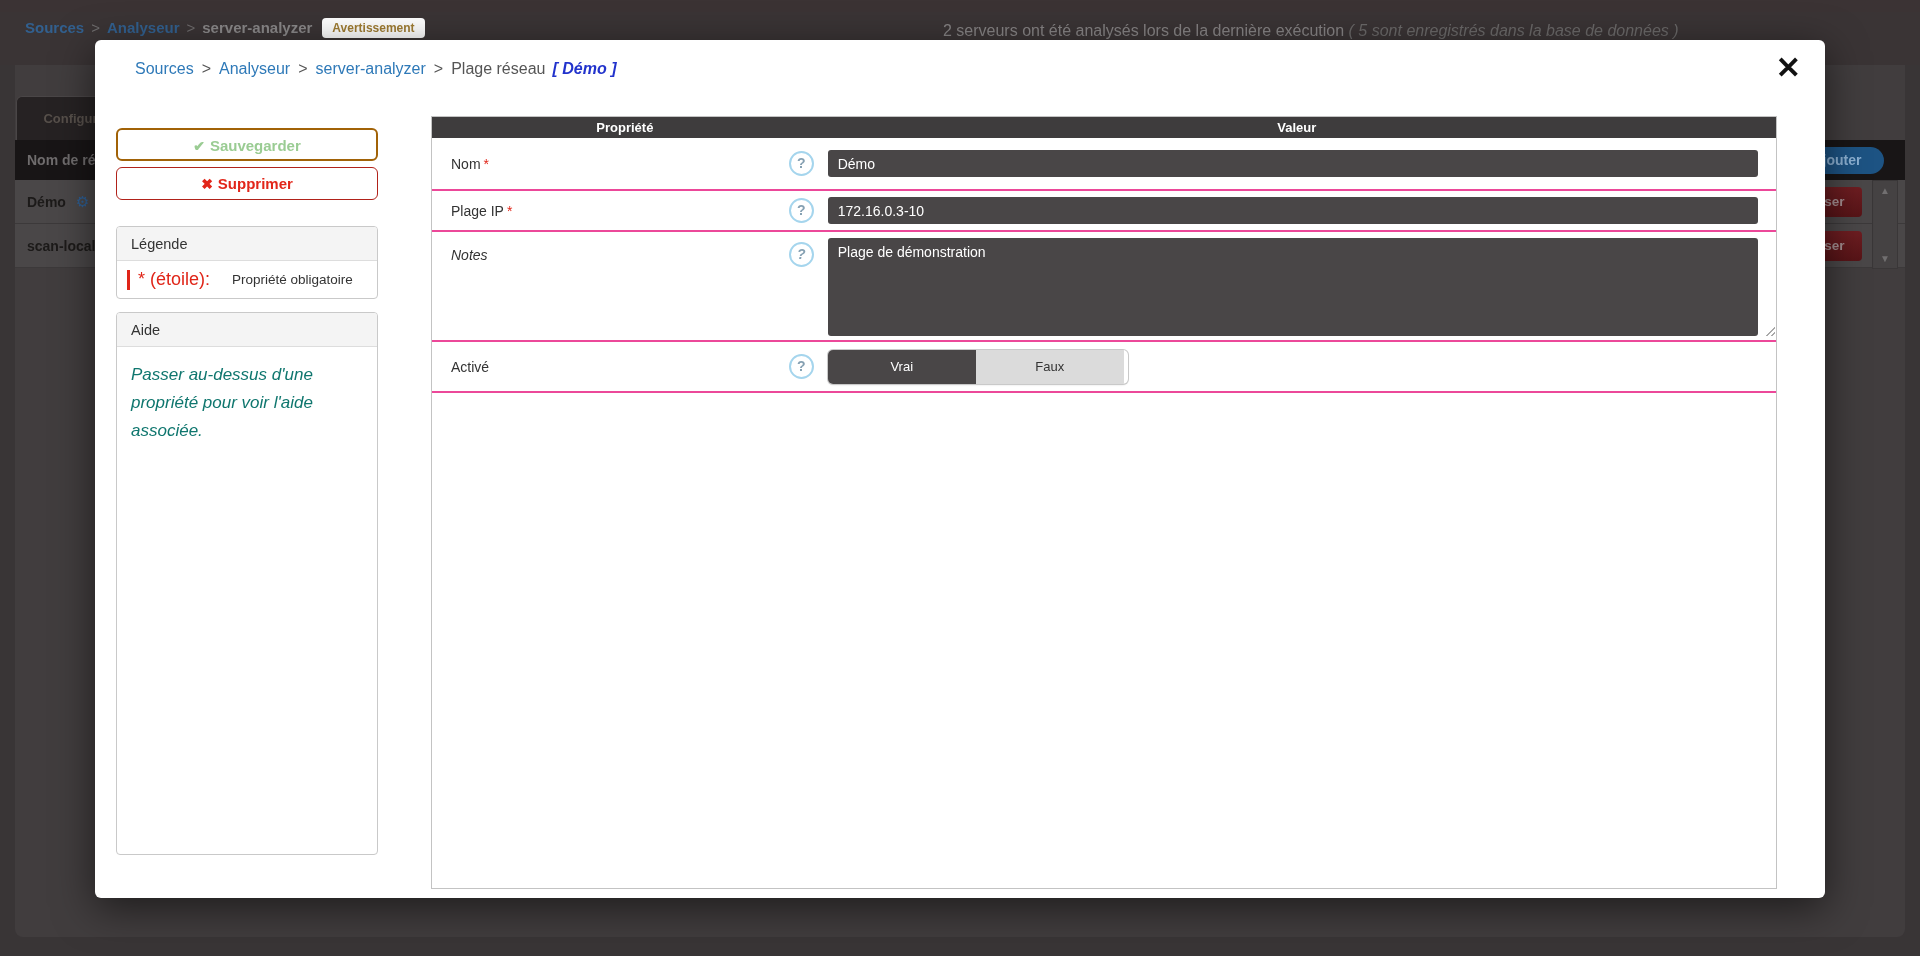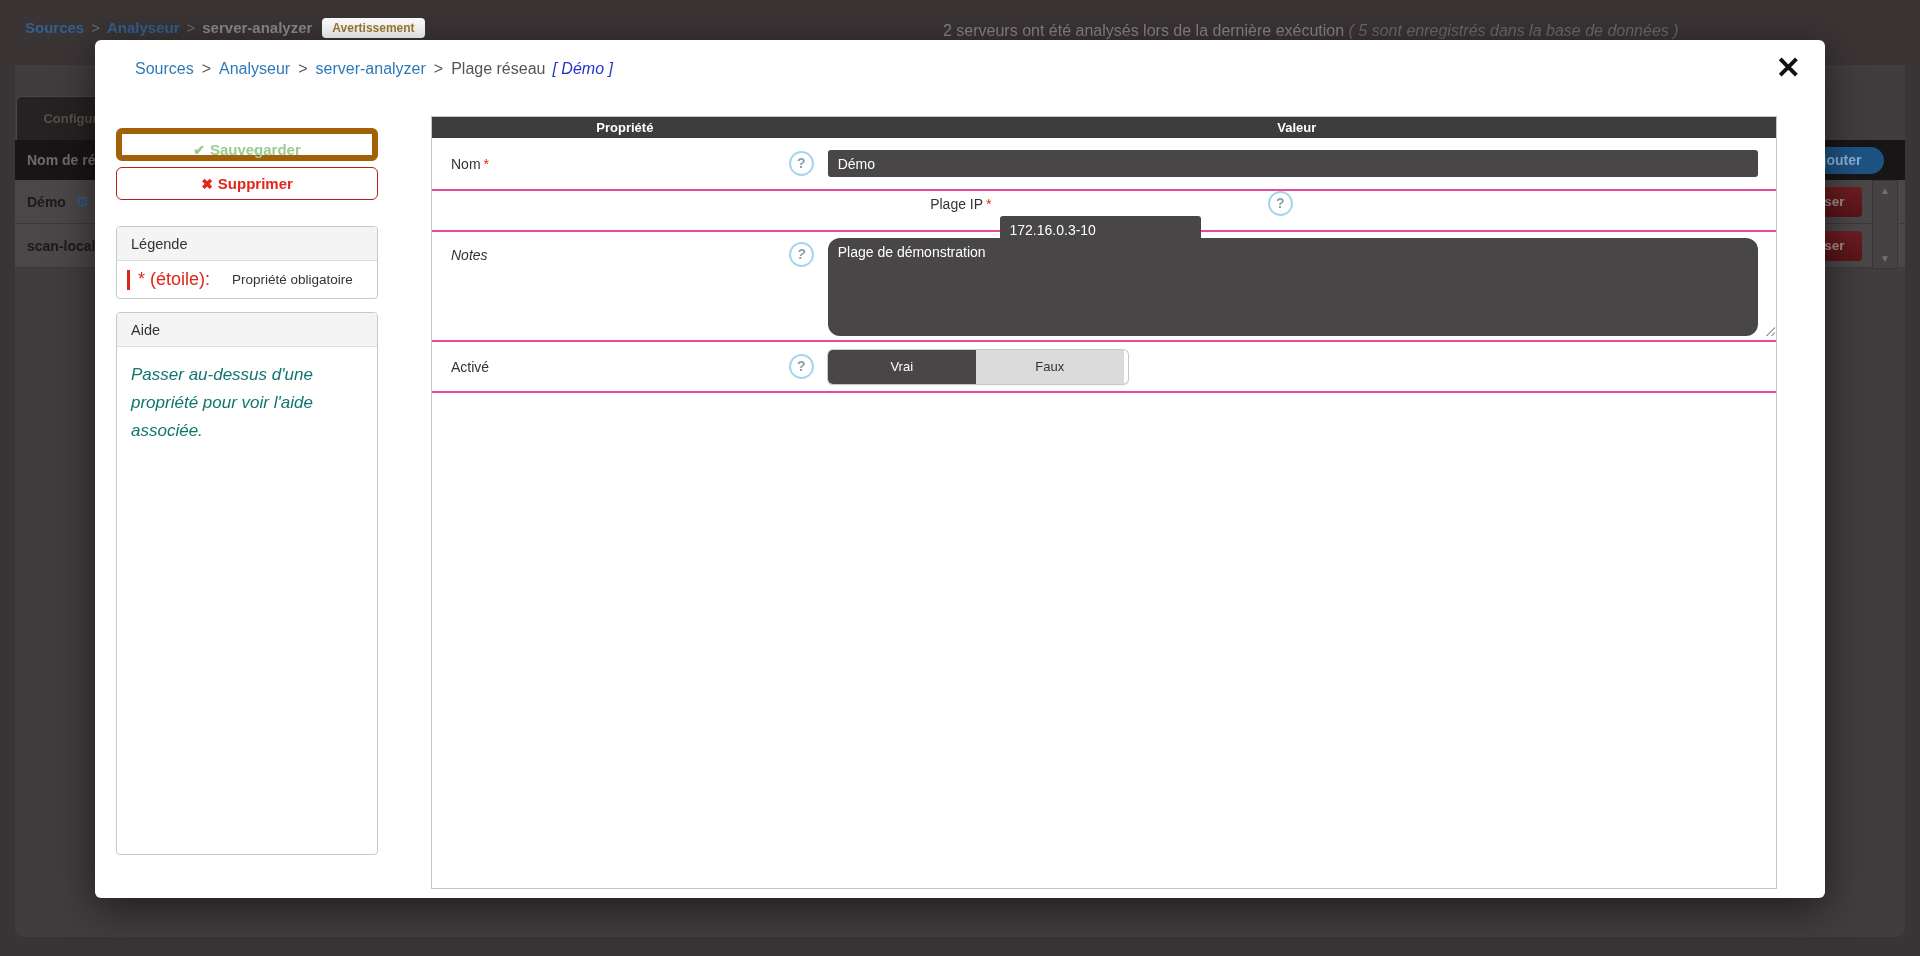--- a/index.html
+++ b/index.html
@@ -42,30 +42,30 @@
   .bg-scroll-up { top:4px; }
   .bg-scroll-down { bottom:4px; }
 
   
   .modal { position:absolute; left:95px; top:40px; width:1730px; height:858px; background:#ffffff;
     border-radius:6px; box-shadow:0 10px 40px rgba(0,0,0,0.55); z-index:10; }
   .m-crumbs { position:absolute; left:40px; top:20px; font-size:16px; white-space:nowrap; }
   .m-crumbs .m-link { color:#2e79b8; cursor:pointer; }
   .m-crumbs .m-sep { color:#555555; margin:0 8px; }
   .m-crumbs .m-page { color:#555555; }
-  .m-crumbs .m-context { color:#2233cc; font-weight:400; font-style:italic; margin-left:7px; }
+  .m-crumbs .m-context { color:#2233cc; font-weight:700; font-style:italic; margin-left:7px; }
   .m-close { position:absolute; right:24px; top:12px; font-size:30px; font-weight:700; color:#111111;
     line-height:32px; cursor:pointer; }
 
   
   .sidebar { position:absolute; left:21px; top:88px; width:262px; }
   .side-btn { width:262px; height:33px; background:#ffffff; border-radius:6px; margin-bottom:6px;
     font-size:15px; font-weight:600; text-align:center; line-height:31px; cursor:pointer; }
   .side-btn .btn-ico { margin-right:5px; font-size:14px; }
-  .btn-save { border:6px solid #a16207; color:#9acc93; }
+  .btn-save { border:2px solid #a16207; color:#9acc93; }
   .btn-back { border:1px solid #f3b566; color:#f0a23c; }
   .btn-del  { border:1px solid #b1221a; color:#e2261a; }
 
   .side-panel { border:1px solid #c9c9c9; border-radius:4px; background:#ffffff; overflow:hidden; }
   .panel-legend { margin-top:26px; }
   .panel-aide { margin-top:13px; height:543px; }
   .side-panel-head { background:#f4f4f4; border-bottom:1px solid #dddddd; height:34px; line-height:34px;
     padding-left:14px; font-size:14.5px; color:#333333; }
   .legend-body { display:flex; align-items:center; padding:8px 14px 8px 10px; }
   .legend-bar { width:3px; height:20px; background:#e02518; margin-right:8px; }
@@ -76,34 +76,34 @@
   
   .ptable { position:absolute; left:336px; top:76px; width:1346px; height:773px;
     border:1px solid #c3c3c3; background:#ffffff; }
   .ptable-head { display:flex; height:21px; background:#3e3c3d; }
   .ptable-head .hcell { color:#ffffff; font-weight:700; font-size:13px; text-align:center; line-height:21px; }
   .hcell-prop { width:28.7%; }
   .hcell-val { width:71.3%; }
 
   .prow { display:flex; align-items:center; border-bottom:2px solid #ec4899; }
   .prow-nom { height:53px; }
-  .prow-plage { height:41px;flex-direction:column; }
+  .prow-plage { height:41px; }
   .prow-notes { height:110px; align-items:flex-start; padding-top:6px; }
   .prow-active { height:51px; }
   .prop-cell { width:28.7%; display:flex; align-items:center; justify-content:space-between;
     padding-left:19px; padding-right:4px; }
   .prow-notes .prop-cell { padding-top:4px;font-style:italic; }
   .plabel { font-size:14px; color:#333333; }
   .pstar { color:#e02518; margin-left:3px; font-size:14px; }
   .help-icon { width:25px; height:25px; border:2px solid #a5d5ed; border-radius:50%;
     color:#85a0b2; font-size:14px; font-weight:700; text-align:center; line-height:21px; cursor:pointer; }
   .value-cell { flex:1; padding-right:18px; padding-left:10px; position:relative; }
   .dark-input { width:100%; height:27px; background:#494647; border:none; border-radius:3px;
     color:#ffffff; font-size:14px; padding:0 10px; font-family:"Liberation Sans", sans-serif; outline:none; }
-  .dark-textarea { width:100%; height:98px; background:#494647; border:none; border-radius:12px;
+  .dark-textarea { width:100%; height:98px; background:#494647; border:none; border-radius:3px;
     color:#ffffff; font-size:14px; padding:6px 10px; resize:none; outline:none;
     font-family:"Liberation Sans", sans-serif; }
   .ta-wrap { position:relative; }
   .ta-wrap::after { content:""; position:absolute; right:1px; bottom:4px; width:11px; height:11px;
     background:repeating-linear-gradient(135deg, transparent 0 2px, #9a9a9a 2px 3.5px);
     clip-path:polygon(100% 0, 100% 100%, 0 100%); opacity:.85; }
   .toggle { display:flex; width:300px; height:34px; border-radius:5px; overflow:hidden;
     box-shadow:0 0 0 1px #c9c9c9, 0 1px 2px rgba(0,0,0,.15); cursor:pointer; }
   .toggle-opt { width:148px; height:34px; text-align:center; line-height:34px; font-size:13px; }
   .toggle-true { background:#494647; color:#ffffff; }

